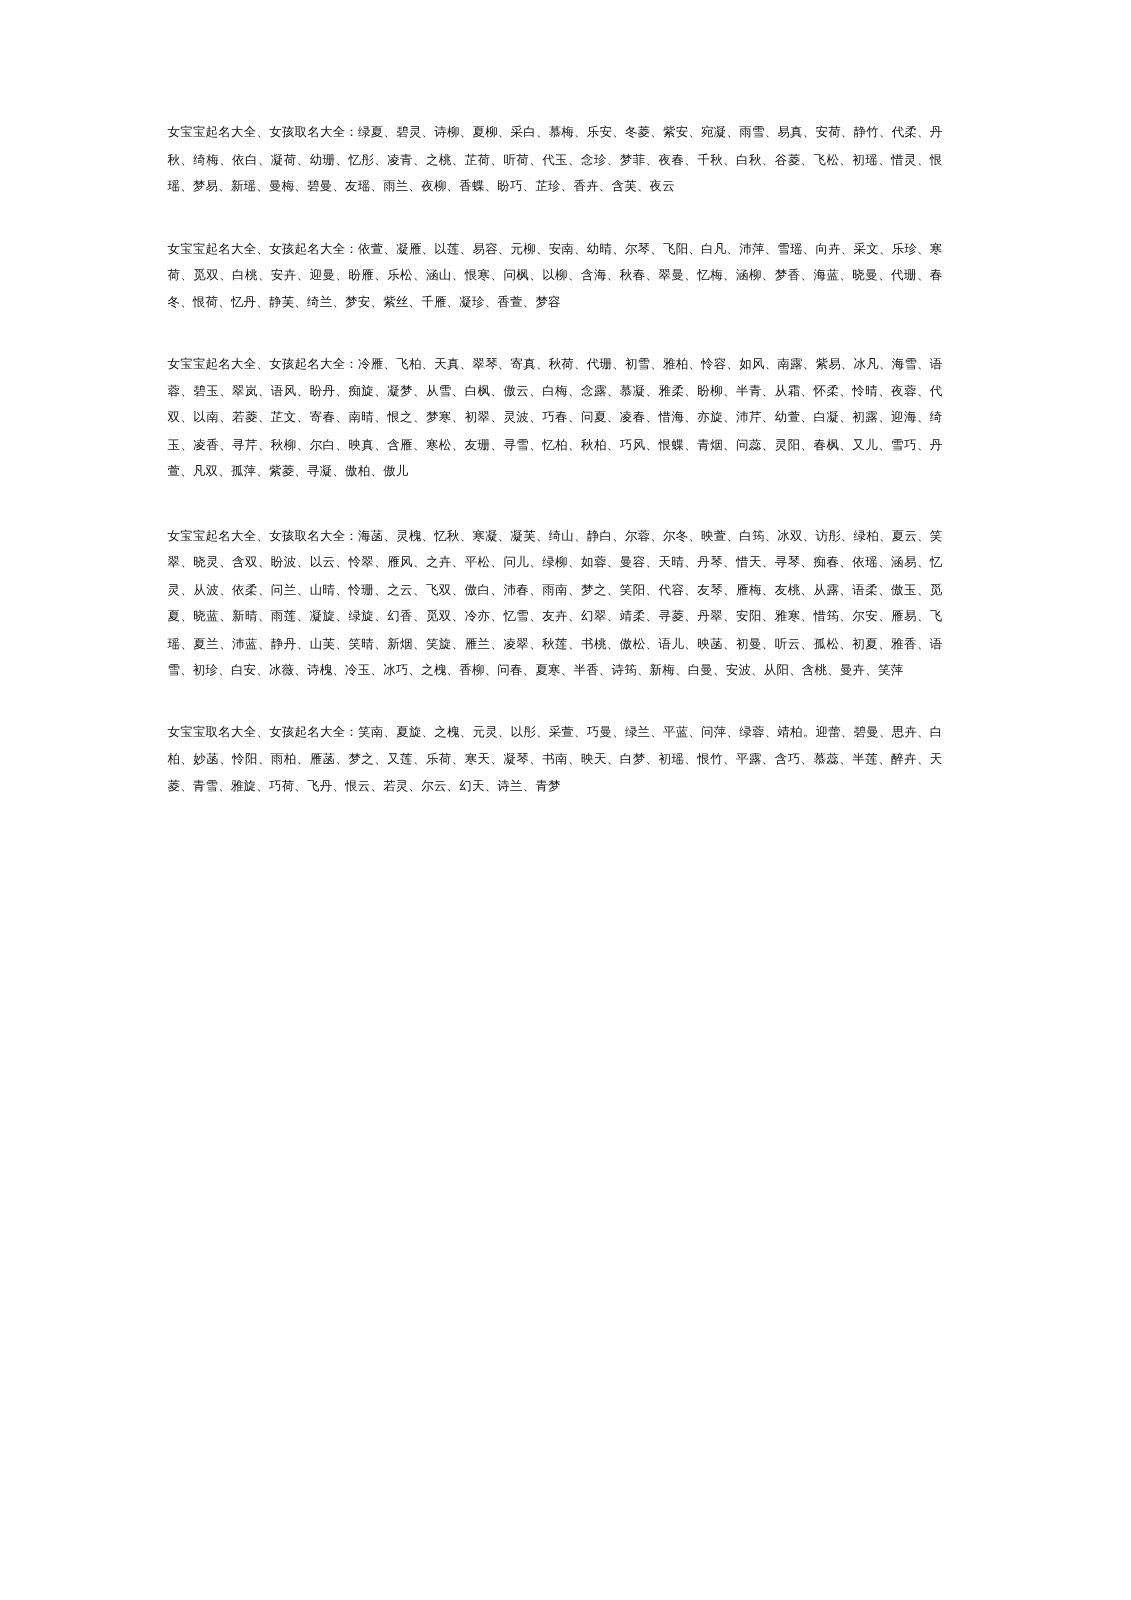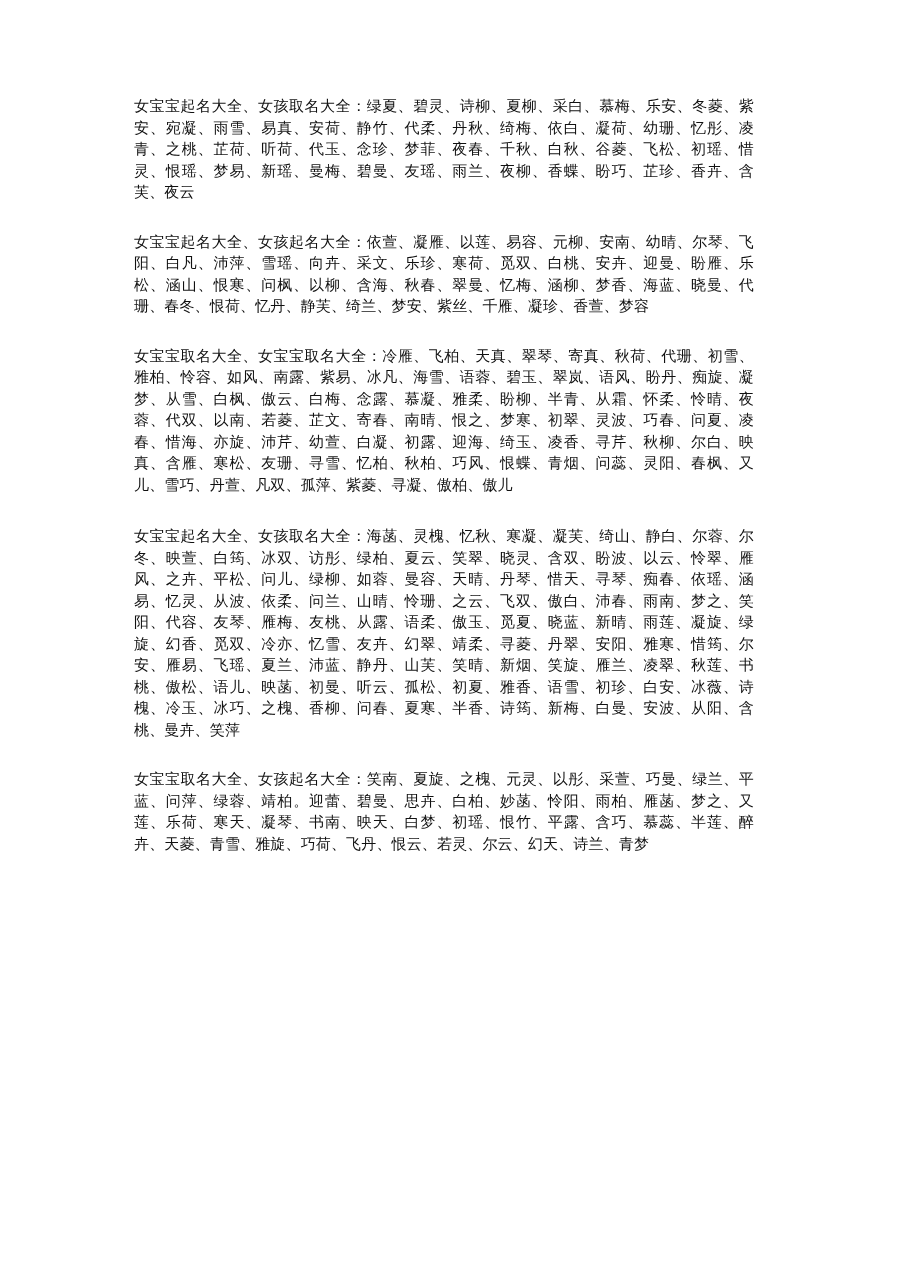--- a/index.html
+++ b/index.html
@@ -22,21 +22,21 @@
     background: #ffffff;
     box-sizing: border-box;
   }
   .content {
     position: absolute;
     left: 134px;
     top: 96px;
     width: 620px;
   }
   .para {
-    font-size: 15px;
+    font-size: 10px;
     line-height: 21.5px;
     letter-spacing: 0.15px;
     text-align: justify;
     text-justify: inter-character;
     word-break: break-all;
     color: #111111;
     margin: 0 0 28px 0;
     font-family: "DejaVu Sans", "Liberation Sans", sans-serif;
   }
   .para:last-child {
@@ -49,21 +49,21 @@
 </head>
 <body>
 
 <div class="page">
   <div class="content">
 
     <p class="para">女宝宝起名大全、女孩取名大全：绿夏、碧灵、诗柳、夏柳、采白、慕梅、乐安、冬菱、紫安、宛凝、雨雪、易真、安荷、静竹、代柔、丹秋、绮梅、依白、凝荷、幼珊、忆彤、凌青、之桃、芷荷、听荷、代玉、念珍、梦菲、夜春、千秋、白秋、谷菱、飞松、初瑶、惜灵、恨瑶、梦易、新瑶、曼梅、碧曼、友瑶、雨兰、夜柳、香蝶、盼巧、芷珍、香卉、含芙、夜云</p>
 
     <p class="para">女宝宝起名大全、女孩起名大全：依萱、凝雁、以莲、易容、元柳、安南、幼晴、尔琴、飞阳、白凡、沛萍、雪瑶、向卉、采文、乐珍、寒荷、觅双、白桃、安卉、迎曼、盼雁、乐松、涵山、恨寒、问枫、以柳、含海、秋春、翠曼、忆梅、涵柳、梦香、海蓝、晓曼、代珊、春冬、恨荷、忆丹、静芙、绮兰、梦安、紫丝、千雁、凝珍、香萱、梦容</p>
 
-    <p class="para tight">女宝宝取名大全、女宝宝取名大全：冷雁、飞柏、天真、翠琴、寄真、秋荷、代珊、初雪、雅柏、怜容、如风、南露、紫易、冰凡、海雪、语蓉、碧玉、翠岚、语风、盼丹、痴旋、凝梦、从雪、白枫、傲云、白梅、念露、慕凝、雅柔、盼柳、半青、从霜、怀柔、怜晴、夜蓉、代双、以南、若菱、芷文、寄春、南晴、恨之、梦寒、初翠、灵波、巧春、问夏、凌春、惜海、亦旋、沛芹、幼萱、白凝、初露、迎海、绮玉、凌香、寻芹、秋柳、尔白、映真、含雁、寒松、友珊、寻雪、忆柏、秋柏、巧风、恨蝶、青烟、问蕊、灵阳、春枫、又儿、雪巧、丹萱、凡双、孤萍、紫菱、寻凝、傲柏、傲儿</p>
+    <p class="para tight">女宝宝起名大全、女孩起名大全：冷雁、飞柏、天真、翠琴、寄真、秋荷、代珊、初雪、雅柏、怜容、如风、南露、紫易、冰凡、海雪、语蓉、碧玉、翠岚、语风、盼丹、痴旋、凝梦、从雪、白枫、傲云、白梅、念露、慕凝、雅柔、盼柳、半青、从霜、怀柔、怜晴、夜蓉、代双、以南、若菱、芷文、寄春、南晴、恨之、梦寒、初翠、灵波、巧春、问夏、凌春、惜海、亦旋、沛芹、幼萱、白凝、初露、迎海、绮玉、凌香、寻芹、秋柳、尔白、映真、含雁、寒松、友珊、寻雪、忆柏、秋柏、巧风、恨蝶、青烟、问蕊、灵阳、春枫、又儿、雪巧、丹萱、凡双、孤萍、紫菱、寻凝、傲柏、傲儿</p>
 
 
     <p class="para">女宝宝起名大全、女孩取名大全：海菡、灵槐、忆秋、寒凝、凝芙、绮山、静白、尔蓉、尔冬、映萱、白筠、冰双、访彤、绿柏、夏云、笑翠、晓灵、含双、盼波、以云、怜翠、雁风、之卉、平松、问儿、绿柳、如蓉、曼容、天晴、丹琴、惜天、寻琴、痴春、依瑶、涵易、忆灵、从波、依柔、问兰、山晴、怜珊、之云、飞双、傲白、沛春、雨南、梦之、笑阳、代容、友琴、雁梅、友桃、从露、语柔、傲玉、觅夏、晓蓝、新晴、雨莲、凝旋、绿旋、幻香、觅双、冷亦、忆雪、友卉、幻翠、靖柔、寻菱、丹翠、安阳、雅寒、惜筠、尔安、雁易、飞瑶、夏兰、沛蓝、静丹、山芙、笑晴、新烟、笑旋、雁兰、凌翠、秋莲、书桃、傲松、语儿、映菡、初曼、听云、孤松、初夏、雅香、语雪、初珍、白安、冰薇、诗槐、冷玉、冰巧、之槐、香柳、问春、夏寒、半香、诗筠、新梅、白曼、安波、从阳、含桃、曼卉、笑萍</p>
 
     <p class="para">女宝宝取名大全、女孩起名大全：笑南、夏旋、之槐、元灵、以彤、采萱、巧曼、绿兰、平蓝、问萍、绿蓉、靖柏。迎蕾、碧曼、思卉、白柏、妙菡、怜阳、雨柏、雁菡、梦之、又莲、乐荷、寒天、凝琴、书南、映天、白梦、初瑶、恨竹、平露、含巧、慕蕊、半莲、醉卉、天菱、青雪、雅旋、巧荷、飞丹、恨云、若灵、尔云、幻天、诗兰、青梦</p>
 
   </div>
 </div>
 
 </body></html>

